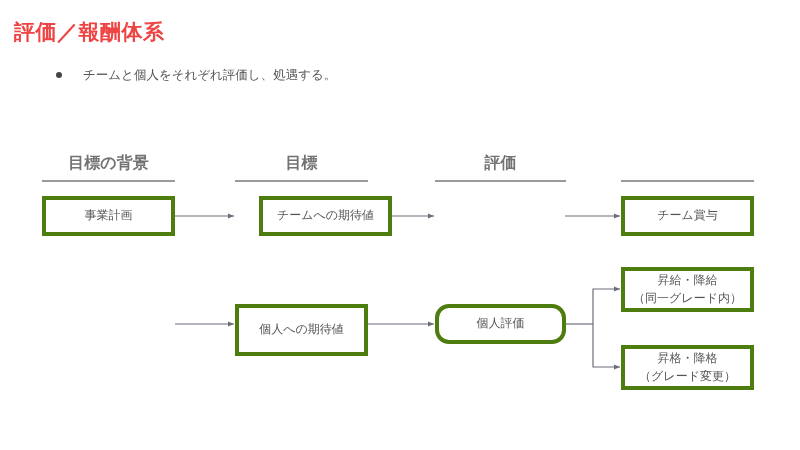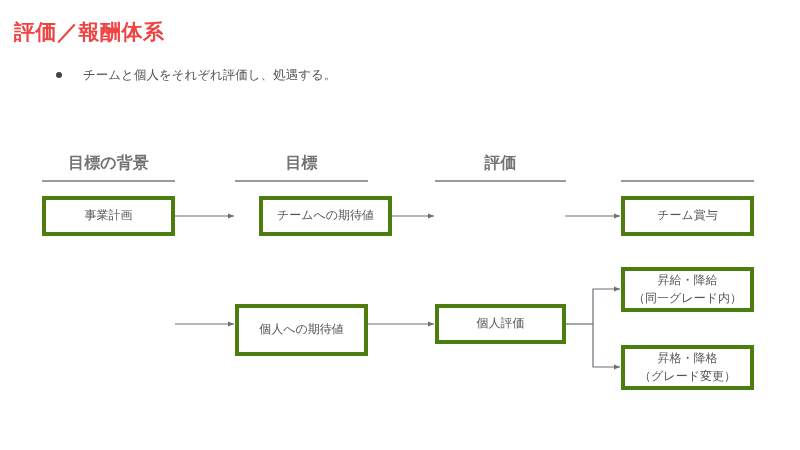--- a/index.html
+++ b/index.html
@@ -165,21 +165,21 @@
 
     <div class="node" style="left:621px; top:196px; width:133px; height:40px;">
       <span>チーム賞与</span>
     </div>
 
 
     <div class="node" style="left:235px; top:304px; width:133px; height:52px;">
       <span>個人への期待値</span>
     </div>
 
-    <div class="node" style="left:435px; top:304px; width:131px; height:40px;">
+    <div class="node" style="left:435px; top:304px; width:131px; height:40px;border-radius:14px;">
       <span>個人評価</span>
     </div>
 
     <div class="node" style="left:621px; top:267px; width:133px; height:45px;">
       <span>
         <span class="two-line">昇給・降給</span>
         <span class="two-line">（同一グレード内）</span>
       </span>
     </div>
 

